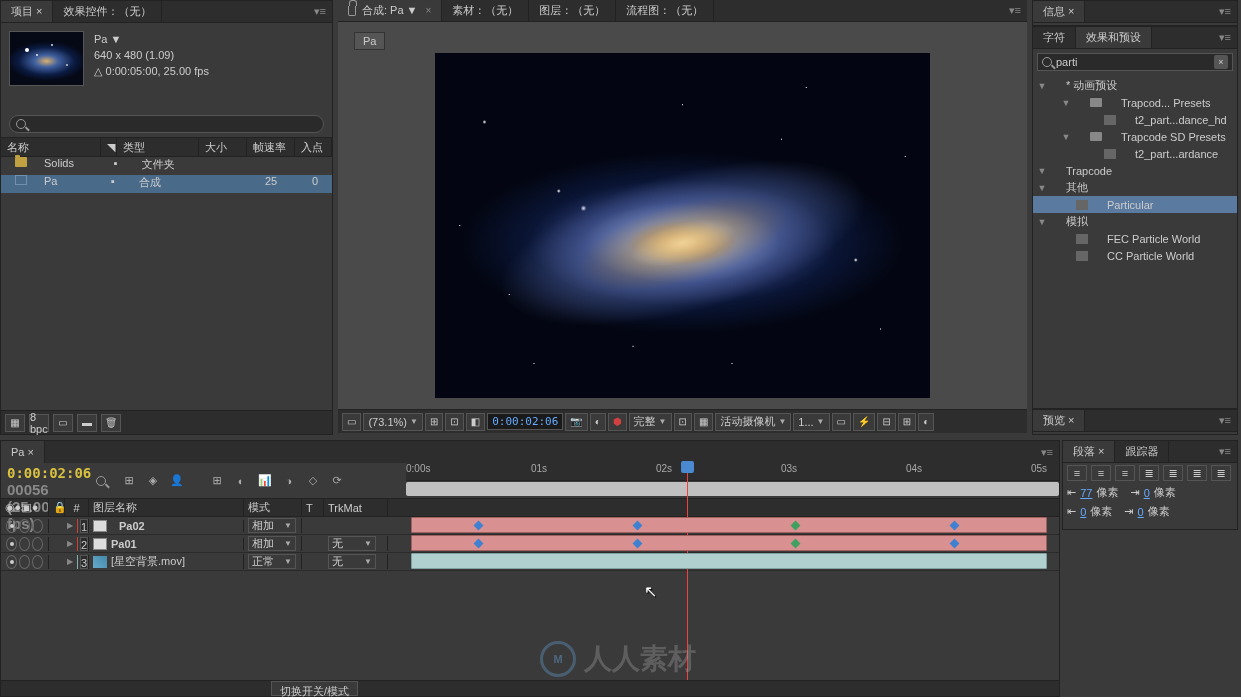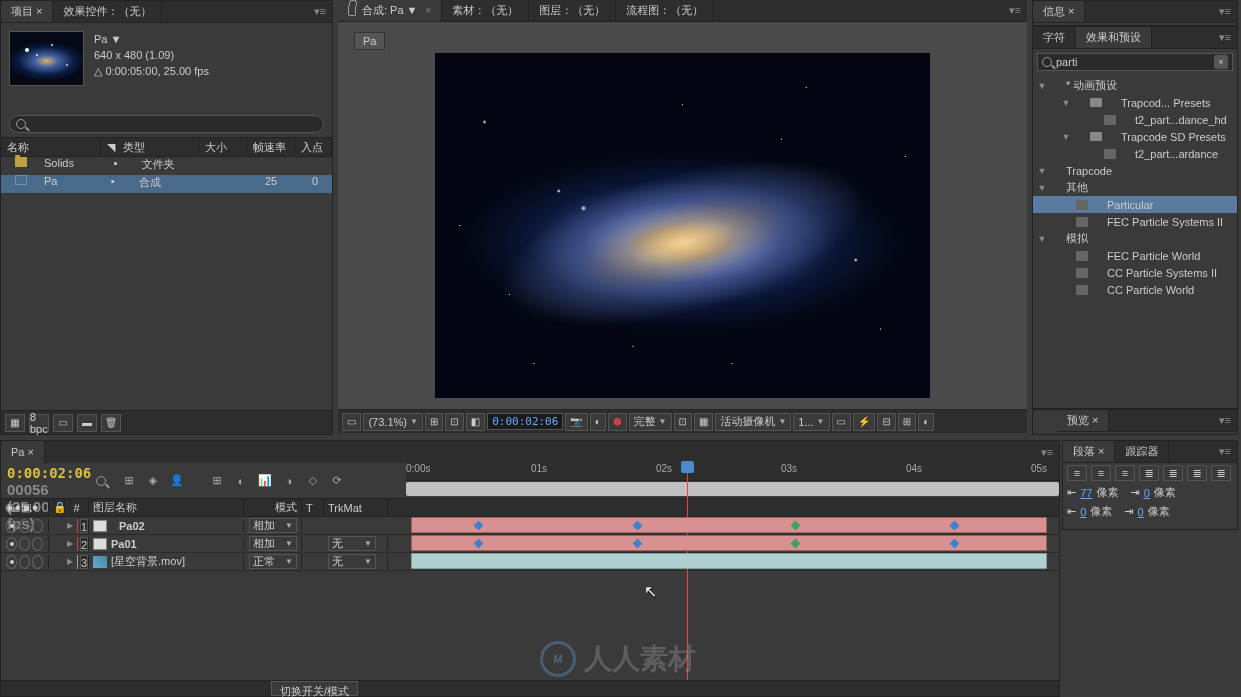--- a/index.html
+++ b/index.html
@@ -68,21 +68,21 @@
 .clear-x { width:14px; height:14px; background:#555; border-radius:2px; display:flex; align-items:center; justify-content:center; font-size:9px; }
 .tree { padding:2px 0; }
 .tree-item { display:flex; align-items:center; gap:19px; padding:1px 4px; height:17px; }
 .tree-item.sel { background:#5a7aa0; }
 .tri { color:#888; font-size:9px; width:10px; text-align:center; }
 .tri.open::before { content:'▼'; }
 .indent1 { padding-left:14px; } .indent2 { padding-left:28px; } .indent3 { padding-left:42px; }
 .fx-icon { width:12px; height:10px; background:#666; display:inline-block; }
 .folder-tree { width:12px; height:9px; background:#888; border-radius:1px; }
 
-#preview-panel { left:1032px; top:409px; width:206px; height:26px;padding-left:24px; }
+#preview-panel { left:1032px; top:409px; width:206px; height:26px; }
 #para-panel { left:1062px; top:440px; width:176px; height:100px; }
 
 
 #timeline { left:0; top:440px; width:1060px; height:257px; }
 .tl-tabs { height:22px; background:#2d2d2d; display:flex; align-items:center; }
 .tl-header { height:36px; display:flex; border-bottom:1px solid #222; }
 .tl-tc-area { width:85px; padding:2px 6px; }
 .tl-tc { color:#d8c040; font-family:monospace; font-size:14px; font-weight:bold; }
 .tl-fps { color:#888; font-size:15px;font-weight:bold; }
 .tl-search { width:30px; display:flex; align-items:center; justify-content:center; }
@@ -91,21 +91,21 @@
 .tl-ruler-area { flex:1; position:relative; }
 .tl-ruler { height:18px; background:#2d2d2d; border-bottom:1px solid #222; display:flex; position:relative; }
 .ruler-tick { position:absolute; top:0; font-size:10px; color:#aaa; }
 .tl-workarea { height:14px; background:#c0c0c0; margin:1px 0; position:relative; border-radius:2px; }
 .playhead { position:absolute; top:0; width:1px; background:#f04040; height:230px; }
 .playhead-cap { position:absolute; top:-2px; left:-6px; width:13px; height:12px; background:#4a8ad0; border-radius:2px; }
 
 .tl-cols { height:18px; display:flex; background:#2d2d2d; border-bottom:1px solid #222; }
 .tlc { border-right:1px solid #222; display:flex; align-items:center; padding:0 4px; }
 .tlc-av { width:48px; } .tlc-lock { width:16px; } .tlc-num { width:24px; padding:0; } .tlc-name { width:155px; }
-.tlc-mode { width:58px;justify-content:flex-end; } .tlc-t { width:22px; } .tlc-trk { width:64px; }
+.tlc-mode { width:58px; } .tlc-t { width:22px; } .tlc-trk { width:64px; }
 .tl-row { height:18px; display:flex; align-items:center; border-bottom:1px solid #2a2a2a; }
 .eye { width:14px; height:14px; border:1px solid #666; border-radius:50%; margin:0 1px; }
 .eye.on::after { content:''; display:block; width:4px; height:4px; background:#ccc; border-radius:50%; margin:4px auto; }
 .tri-r { color:#888; font-size:8px; padding:0 2px; }
 .num-box { background:#2a2a2a; width:18px; height:14px; text-align:center; line-height:14px; border:1px solid #555; }
 .color-chip { width:14px; height:14px; }
 .layer-solid { width:14px; height:12px; border:1px solid #888; background:#ddd; }
 .layer-mov { width:14px; height:12px; background:linear-gradient(45deg,#6ac,#48a); }
 .mode-dd { background:#3a3a3a; border:1px solid #555; height:15px; width:48px; display:flex; align-items:center; padding:0 3px; justify-content:space-between; }
 .tl-bar-area { position:absolute; left:410px; top:76px; right:12px; }
@@ -315,38 +315,28 @@
       </div>
       <div class="tree-item indent0">
         <span class="tri open"></span>
         <span>其他</span>
       </div>
       <div class="tree-item indent1 sel">
         <span style="width:10px"></span>
         <span class="fx-icon"></span>
         <span>Particular</span>
       </div>
-      <div class="tree-item indent1">
-        <span style="width:10px"></span>
-        <span class="fx-icon"></span>
-        <span>FEC Particle Systems II</span>
-      </div>
       <div class="tree-item indent0">
         <span class="tri open"></span>
         <span>模拟</span>
       </div>
       <div class="tree-item indent1">
         <span style="width:10px"></span>
         <span class="fx-icon"></span>
         <span>FEC Particle World</span>
-      </div>
-      <div class="tree-item indent1">
-        <span style="width:10px"></span>
-        <span class="fx-icon"></span>
-        <span>CC Particle Systems II</span>
       </div>
       <div class="tree-item indent1">
         <span style="width:10px"></span>
         <span class="fx-icon"></span>
         <span>CC Particle World</span>
       </div>
     </div>
 </div>
 
 <div class="panel" id="preview-panel">

